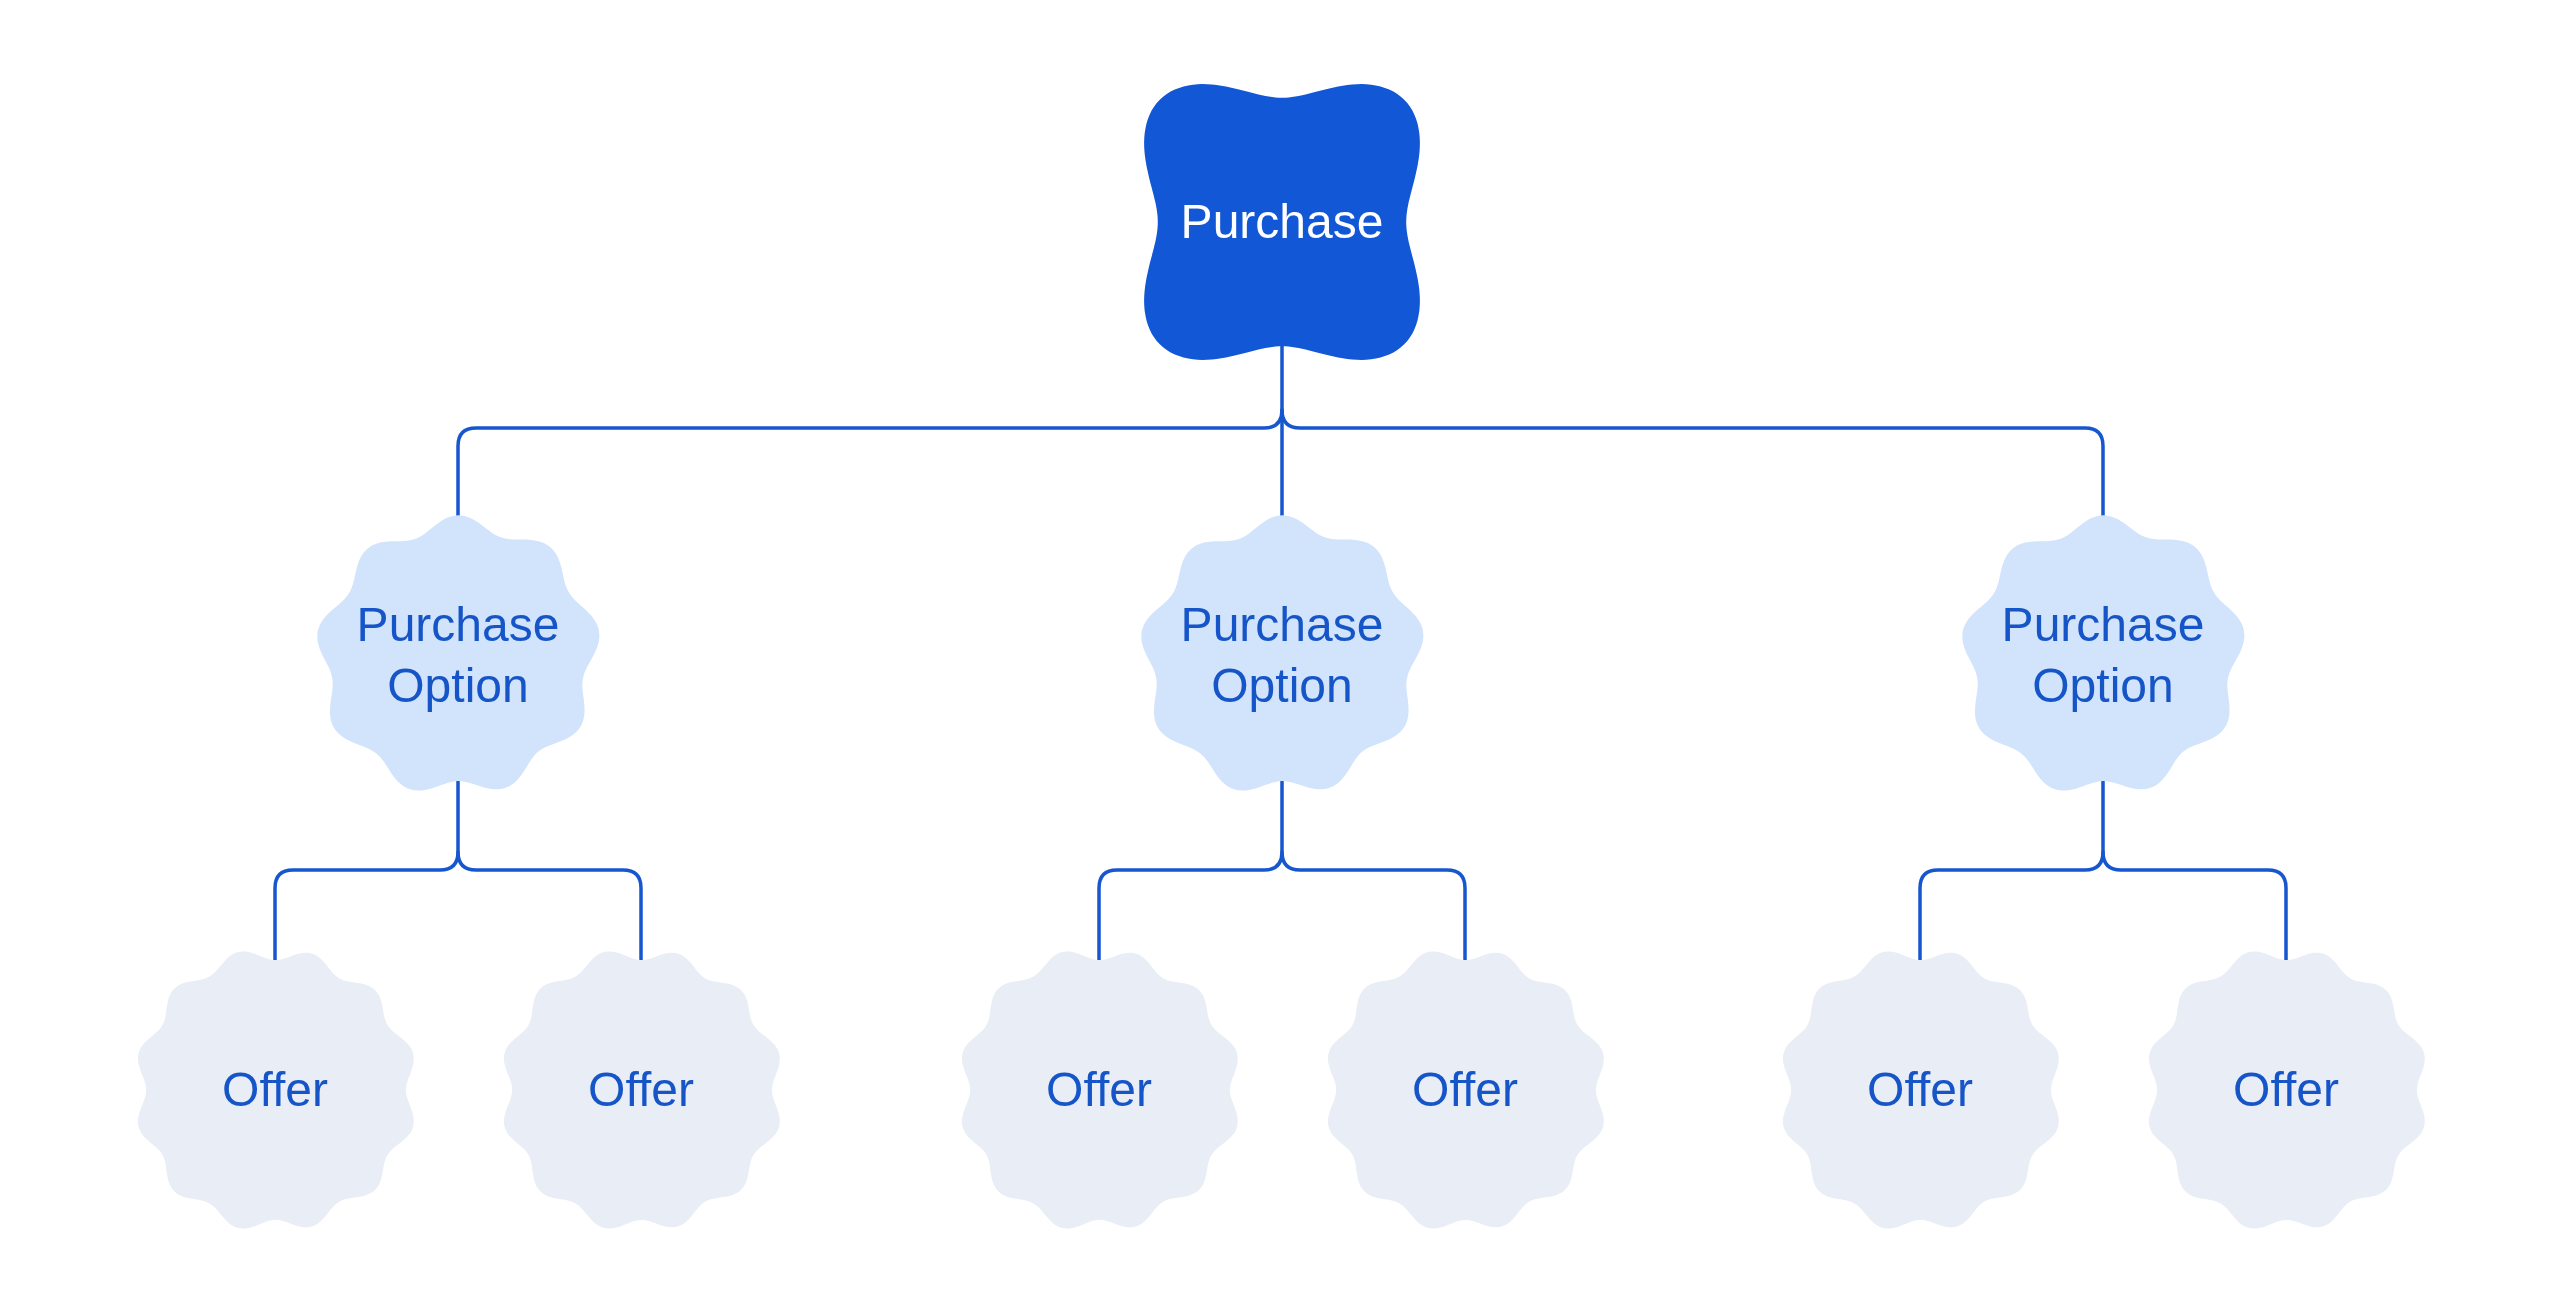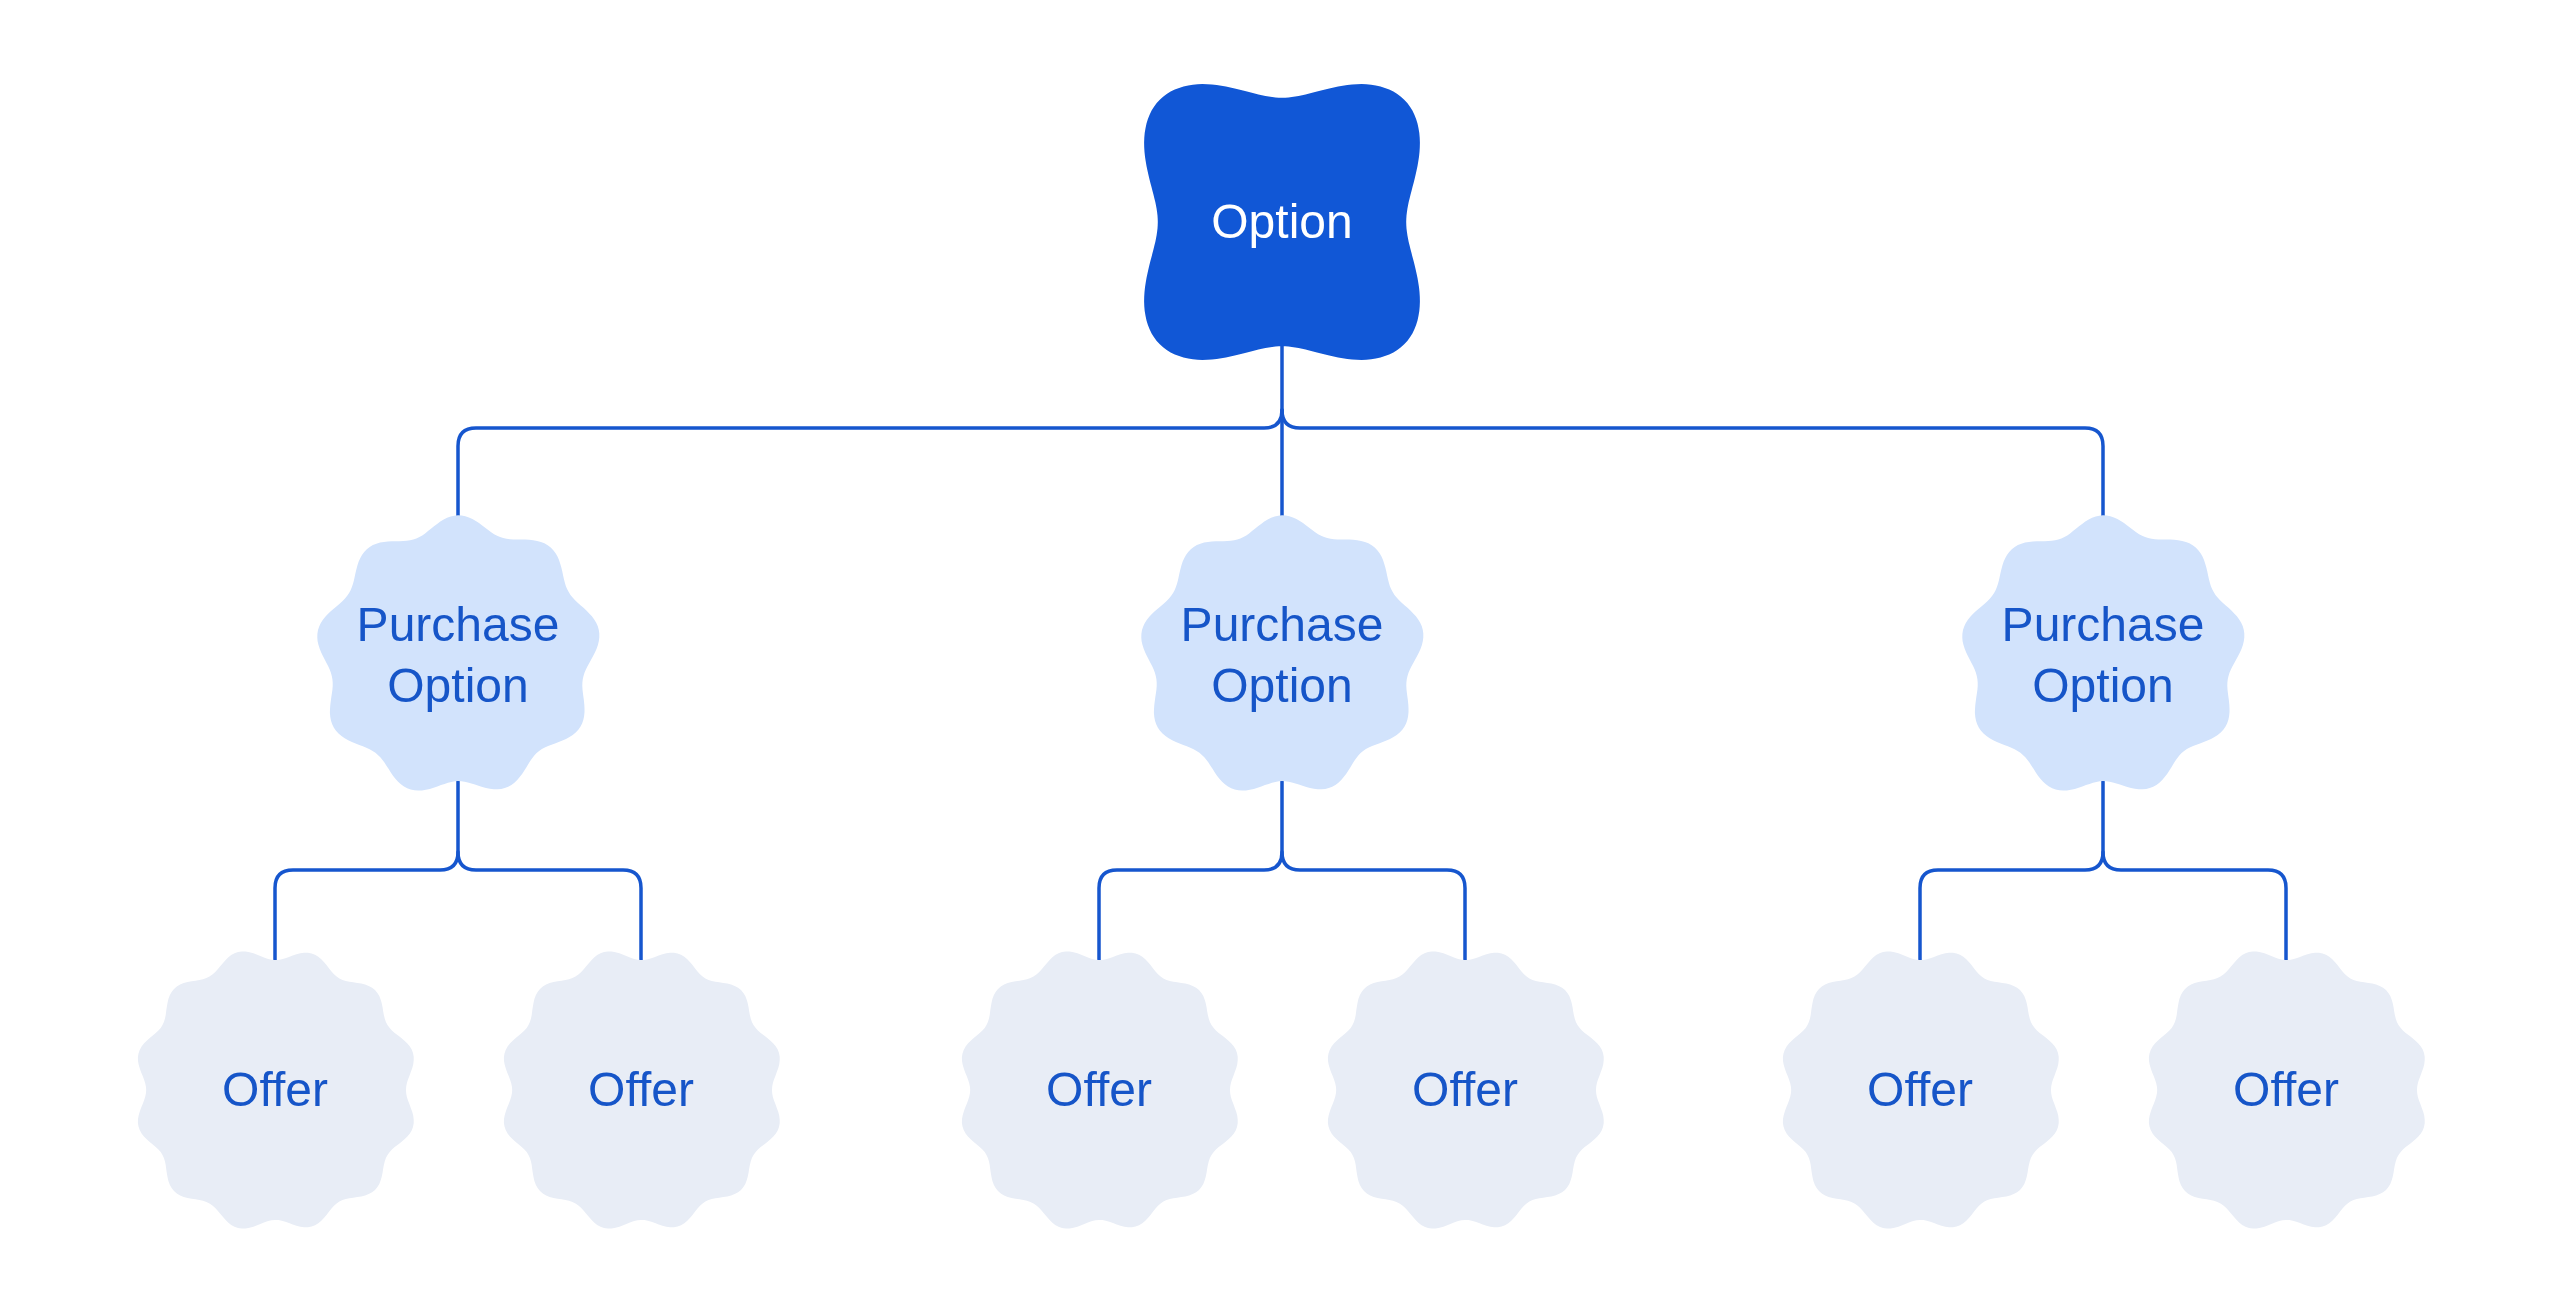--- a/index.html
+++ b/index.html
@@ -79,21 +79,21 @@
       <path d="M 1282 780 L 1282 852 Q 1282 870 1264 870 L 1117 870 Q 1099 870 1099 888 L 1099 960"></path>
       <path d="M 1282 852 Q 1282 870 1300 870 L 1447 870 Q 1465 870 1465 888 L 1465 960"></path>
       <path d="M 2103 780 L 2103 852 Q 2103 870 2085 870 L 1938 870 Q 1920 870 1920 888 L 1920 960"></path>
       <path d="M 2103 852 Q 2103 870 2121 870 L 2268 870 Q 2286 870 2286 888 L 2286 960"></path>
     </svg>
 
   <div class="node product" style="left:1282px; top:222px">
     <svg class="blob" viewBox="-150 -150 300 300">
       <path class="blob-product" d="M124.2,0.0L124.3,3.3L124.5,6.5L124.9,9.8L125.4,13.2L126.0,16.6L126.7,20.1L127.6,23.6L128.5,27.3L129.5,31.1L130.5,35.0L131.6,39.0L132.6,43.1L133.6,47.3L134.6,51.7L135.5,56.1L136.3,60.7L137.0,65.3L137.5,70.1L137.8,74.8L137.9,79.6L137.7,84.4L137.3,89.1L136.5,93.8L135.5,98.5L134.1,102.9L132.4,107.2L130.4,111.4L128.0,115.3L125.3,118.9L122.2,122.2L118.9,125.3L115.3,128.0L111.4,130.4L107.2,132.4L102.9,134.1L98.5,135.5L93.8,136.5L89.1,137.3L84.4,137.7L79.6,137.9L74.8,137.8L70.1,137.5L65.3,137.0L60.7,136.3L56.1,135.5L51.7,134.6L47.3,133.6L43.1,132.6L39.0,131.6L35.0,130.5L31.1,129.5L27.3,128.5L23.6,127.6L20.1,126.7L16.6,126.0L13.2,125.4L9.8,124.9L6.5,124.5L3.3,124.3L0.0,124.2L-3.3,124.3L-6.5,124.5L-9.8,124.9L-13.2,125.4L-16.6,126.0L-20.1,126.7L-23.6,127.6L-27.3,128.5L-31.1,129.5L-35.0,130.5L-39.0,131.6L-43.1,132.6L-47.3,133.6L-51.7,134.6L-56.1,135.5L-60.7,136.3L-65.3,137.0L-70.1,137.5L-74.8,137.8L-79.6,137.9L-84.4,137.7L-89.1,137.3L-93.8,136.5L-98.5,135.5L-102.9,134.1L-107.2,132.4L-111.4,130.4L-115.3,128.0L-118.9,125.3L-122.2,122.2L-125.3,118.9L-128.0,115.3L-130.4,111.4L-132.4,107.2L-134.1,102.9L-135.5,98.5L-136.5,93.8L-137.3,89.1L-137.7,84.4L-137.9,79.6L-137.8,74.8L-137.5,70.1L-137.0,65.3L-136.3,60.7L-135.5,56.1L-134.6,51.7L-133.6,47.3L-132.6,43.1L-131.6,39.0L-130.5,35.0L-129.5,31.1L-128.5,27.3L-127.6,23.6L-126.7,20.1L-126.0,16.6L-125.4,13.2L-124.9,9.8L-124.5,6.5L-124.3,3.3L-124.2,0.0L-124.3,-3.3L-124.5,-6.5L-124.9,-9.8L-125.4,-13.2L-126.0,-16.6L-126.7,-20.1L-127.6,-23.6L-128.5,-27.3L-129.5,-31.1L-130.5,-35.0L-131.6,-39.0L-132.6,-43.1L-133.6,-47.3L-134.6,-51.7L-135.5,-56.1L-136.3,-60.7L-137.0,-65.3L-137.5,-70.1L-137.8,-74.8L-137.9,-79.6L-137.7,-84.4L-137.3,-89.1L-136.5,-93.8L-135.5,-98.5L-134.1,-102.9L-132.4,-107.2L-130.4,-111.4L-128.0,-115.3L-125.3,-118.9L-122.2,-122.2L-118.9,-125.3L-115.3,-128.0L-111.4,-130.4L-107.2,-132.4L-102.9,-134.1L-98.5,-135.5L-93.8,-136.5L-89.1,-137.3L-84.4,-137.7L-79.6,-137.9L-74.8,-137.8L-70.1,-137.5L-65.3,-137.0L-60.7,-136.3L-56.1,-135.5L-51.7,-134.6L-47.3,-133.6L-43.1,-132.6L-39.0,-131.6L-35.0,-130.5L-31.1,-129.5L-27.3,-128.5L-23.6,-127.6L-20.1,-126.7L-16.6,-126.0L-13.2,-125.4L-9.8,-124.9L-6.5,-124.5L-3.3,-124.3L-0.0,-124.2L3.3,-124.3L6.5,-124.5L9.8,-124.9L13.2,-125.4L16.6,-126.0L20.1,-126.7L23.6,-127.6L27.3,-128.5L31.1,-129.5L35.0,-130.5L39.0,-131.6L43.1,-132.6L47.3,-133.6L51.7,-134.6L56.1,-135.5L60.7,-136.3L65.3,-137.0L70.1,-137.5L74.8,-137.8L79.6,-137.9L84.4,-137.7L89.1,-137.3L93.8,-136.5L98.5,-135.5L102.9,-134.1L107.2,-132.4L111.4,-130.4L115.3,-128.0L118.9,-125.3L122.2,-122.2L125.3,-118.9L128.0,-115.3L130.4,-111.4L132.4,-107.2L134.1,-102.9L135.5,-98.5L136.5,-93.8L137.3,-89.1L137.7,-84.4L137.9,-79.6L137.8,-74.8L137.5,-70.1L137.0,-65.3L136.3,-60.7L135.5,-56.1L134.6,-51.7L133.6,-47.3L132.6,-43.1L131.6,-39.0L130.5,-35.0L129.5,-31.1L128.5,-27.3L127.6,-23.6L126.7,-20.1L126.0,-16.6L125.4,-13.2L124.9,-9.8L124.5,-6.5L124.3,-3.3Z"></path>
     </svg>
-    <span class="label">Option</span>
+    <span class="label">Purchase</span>
   </div>
 
   <div class="node option" style="left:458px; top:656px">
     <svg class="blob" viewBox="-150 -150 300 300">
       <path class="blob-option" d="M135.1,0.0L133.2,3.5L131.3,6.9L129.5,10.2L127.9,13.4L126.5,16.7L125.5,19.9L124.8,23.1L124.4,26.4L124.3,29.8L124.5,33.4L124.9,37.0L125.4,40.7L125.9,44.6L126.3,48.5L126.5,52.4L126.5,56.3L126.1,60.2L125.3,63.9L124.1,67.4L122.4,70.7L120.3,73.7L117.7,76.4L114.7,78.9L111.5,81.0L108.0,82.9L104.4,84.5L100.7,86.0L97.0,87.4L93.5,88.7L90.1,90.1L86.8,91.5L83.9,93.1L81.1,95.0L78.6,97.1L76.3,99.5L74.2,102.2L72.2,105.1L70.2,108.2L68.3,111.4L66.2,114.7L64.1,118.0L61.7,121.1L59.2,124.1L56.4,126.7L53.4,128.9L50.2,130.8L46.8,132.1L43.2,133.0L39.5,133.3L35.7,133.2L31.9,132.8L28.0,132.0L24.3,130.9L20.5,129.7L16.9,128.5L13.4,127.4L9.9,126.4L6.6,125.7L3.3,125.2L0.0,125.1L-3.3,125.3L-6.6,125.9L-10.0,126.8L-13.4,127.9L-17.0,129.1L-20.7,130.4L-24.4,131.7L-28.2,132.9L-32.1,133.8L-36.0,134.4L-39.9,134.5L-43.6,134.3L-47.3,133.5L-50.8,132.2L-54.0,130.5L-57.1,128.3L-59.9,125.7L-62.6,122.8L-65.0,119.7L-67.2,116.4L-69.3,113.1L-71.4,109.9L-73.4,106.8L-75.5,103.9L-77.7,101.3L-80.1,98.9L-82.6,96.7L-85.4,94.9L-88.4,93.2L-91.7,91.7L-95.1,90.3L-98.7,88.9L-102.4,87.5L-106.1,86.0L-109.8,84.2L-113.3,82.3L-116.5,80.1L-119.5,77.6L-122.0,74.8L-124.1,71.7L-125.8,68.3L-127.0,64.7L-127.7,60.9L-128.1,57.0L-128.0,53.0L-127.7,49.0L-127.2,45.1L-126.7,41.2L-126.1,37.3L-125.6,33.7L-125.3,30.1L-125.3,26.6L-125.6,23.3L-126.2,20.0L-127.1,16.7L-128.3,13.5L-129.8,10.2L-131.5,6.9L-133.3,3.5L-135.1,0.0L-136.8,-3.6L-138.3,-7.2L-139.5,-11.0L-140.4,-14.8L-140.7,-18.5L-140.6,-22.3L-140.0,-25.9L-138.8,-29.5L-137.2,-32.9L-135.1,-36.2L-132.7,-39.3L-129.9,-42.2L-127.0,-45.0L-124.0,-47.6L-121.0,-50.1L-118.1,-52.6L-115.4,-55.1L-113.0,-57.6L-110.8,-60.2L-108.9,-62.9L-107.4,-65.8L-106.1,-68.9L-105.0,-72.2L-104.1,-75.6L-103.3,-79.3L-102.5,-83.0L-101.6,-86.8L-100.6,-90.6L-99.4,-94.3L-97.8,-97.8L-96.0,-101.1L-93.8,-104.1L-91.2,-106.8L-88.3,-109.0L-85.1,-110.9L-81.6,-112.3L-77.9,-113.4L-74.1,-114.1L-70.2,-114.5L-66.2,-114.7L-62.3,-114.8L-58.5,-114.8L-54.8,-114.9L-51.3,-115.2L-47.9,-115.7L-44.7,-116.4L-41.6,-117.5L-38.6,-118.9L-35.7,-120.6L-32.9,-122.6L-30.0,-124.9L-27.1,-127.3L-24.0,-129.7L-20.9,-132.1L-17.7,-134.4L-14.3,-136.5L-10.9,-138.2L-7.3,-139.5L-3.7,-140.3L-0.0,-140.7L3.7,-140.5L7.3,-139.7L10.9,-138.6L14.4,-137.0L17.8,-135.0L21.0,-132.9L24.2,-130.5L27.2,-128.2L30.2,-125.9L33.2,-123.7L36.1,-121.8L39.1,-120.2L42.1,-118.9L45.2,-117.9L48.5,-117.2L52.0,-116.8L55.6,-116.6L59.4,-116.5L63.2,-116.5L67.2,-116.4L71.2,-116.2L75.2,-115.8L79.1,-115.1L82.9,-114.1L86.4,-112.7L89.7,-110.8L92.7,-108.5L95.3,-105.8L97.6,-102.8L99.5,-99.5L101.0,-95.9L102.3,-92.1L103.4,-88.3L104.3,-84.4L105.1,-80.6L105.9,-76.9L106.8,-73.4L107.8,-70.0L109.1,-66.9L110.7,-63.9L112.5,-61.1L114.6,-58.4L117.1,-55.8L119.7,-53.3L122.5,-50.8L125.5,-48.2L128.4,-45.5L131.2,-42.6L133.9,-39.7L136.2,-36.5L138.2,-33.2L139.8,-29.7L140.8,-26.1L141.3,-22.4L141.3,-18.6L140.8,-14.8L139.9,-11.0L138.6,-7.3L136.9,-3.6Z"></path>
     </svg>
     <span class="label">Purchase Option</span>
   </div>
 
   <div class="node option" style="left:1282px; top:656px">

